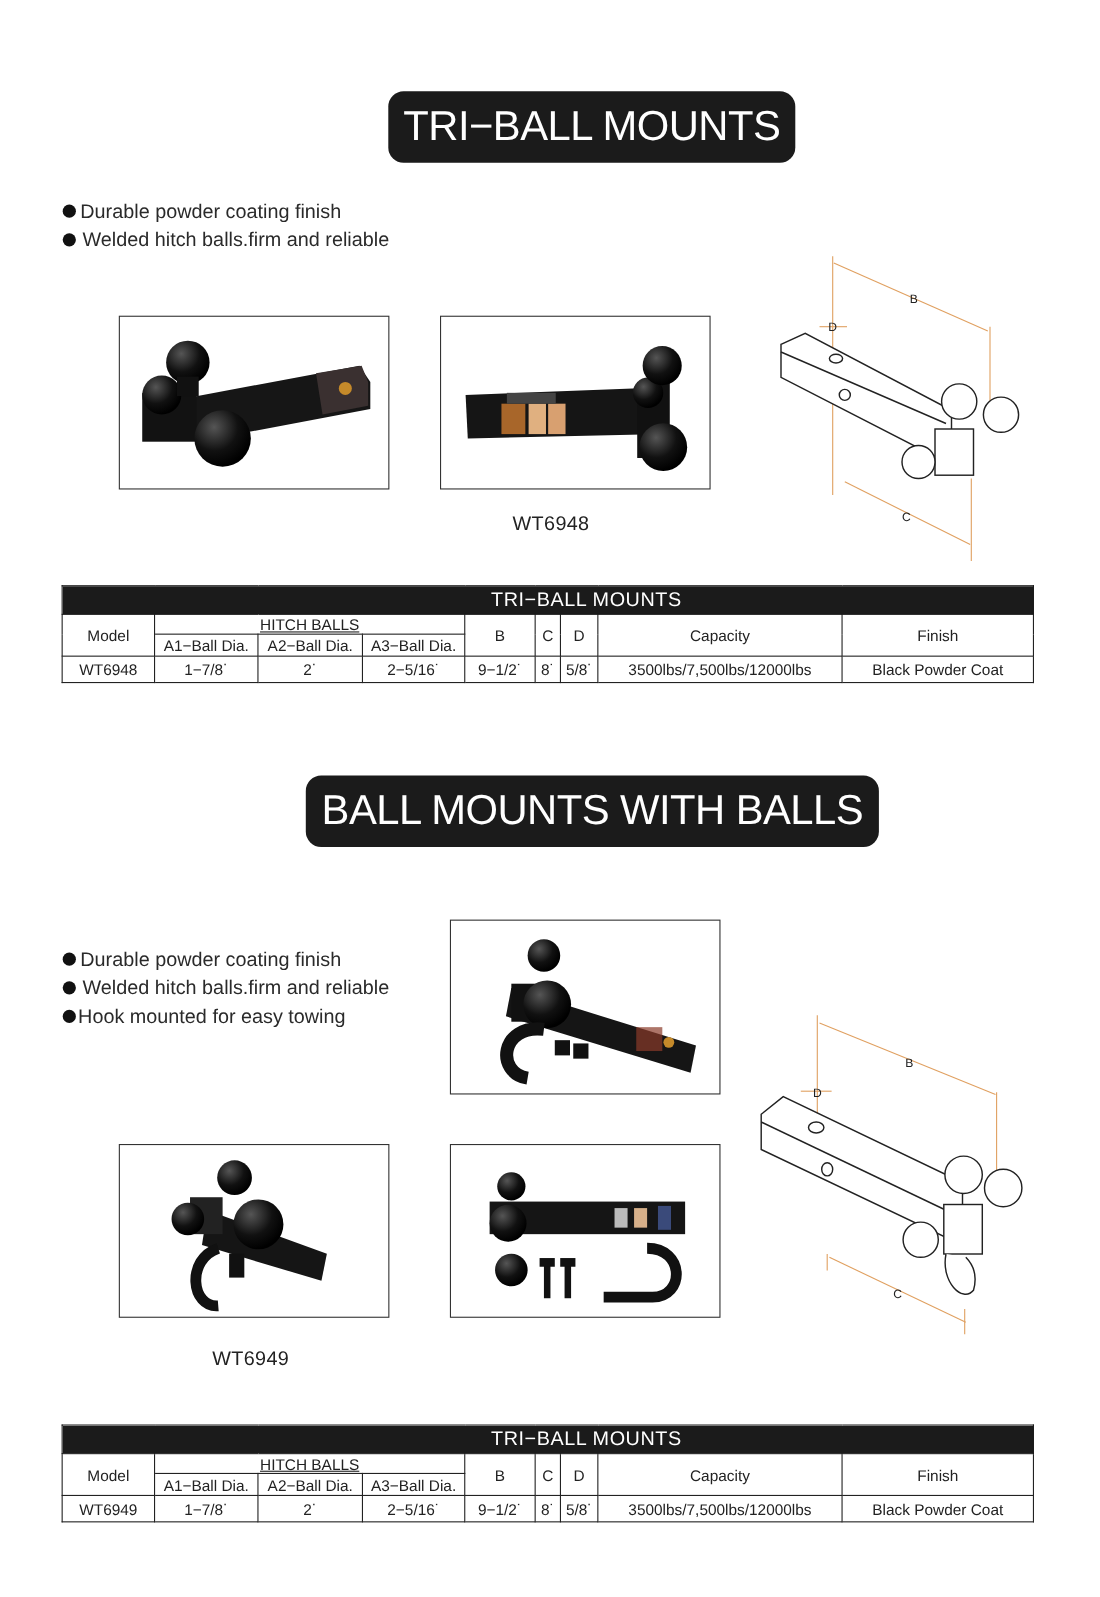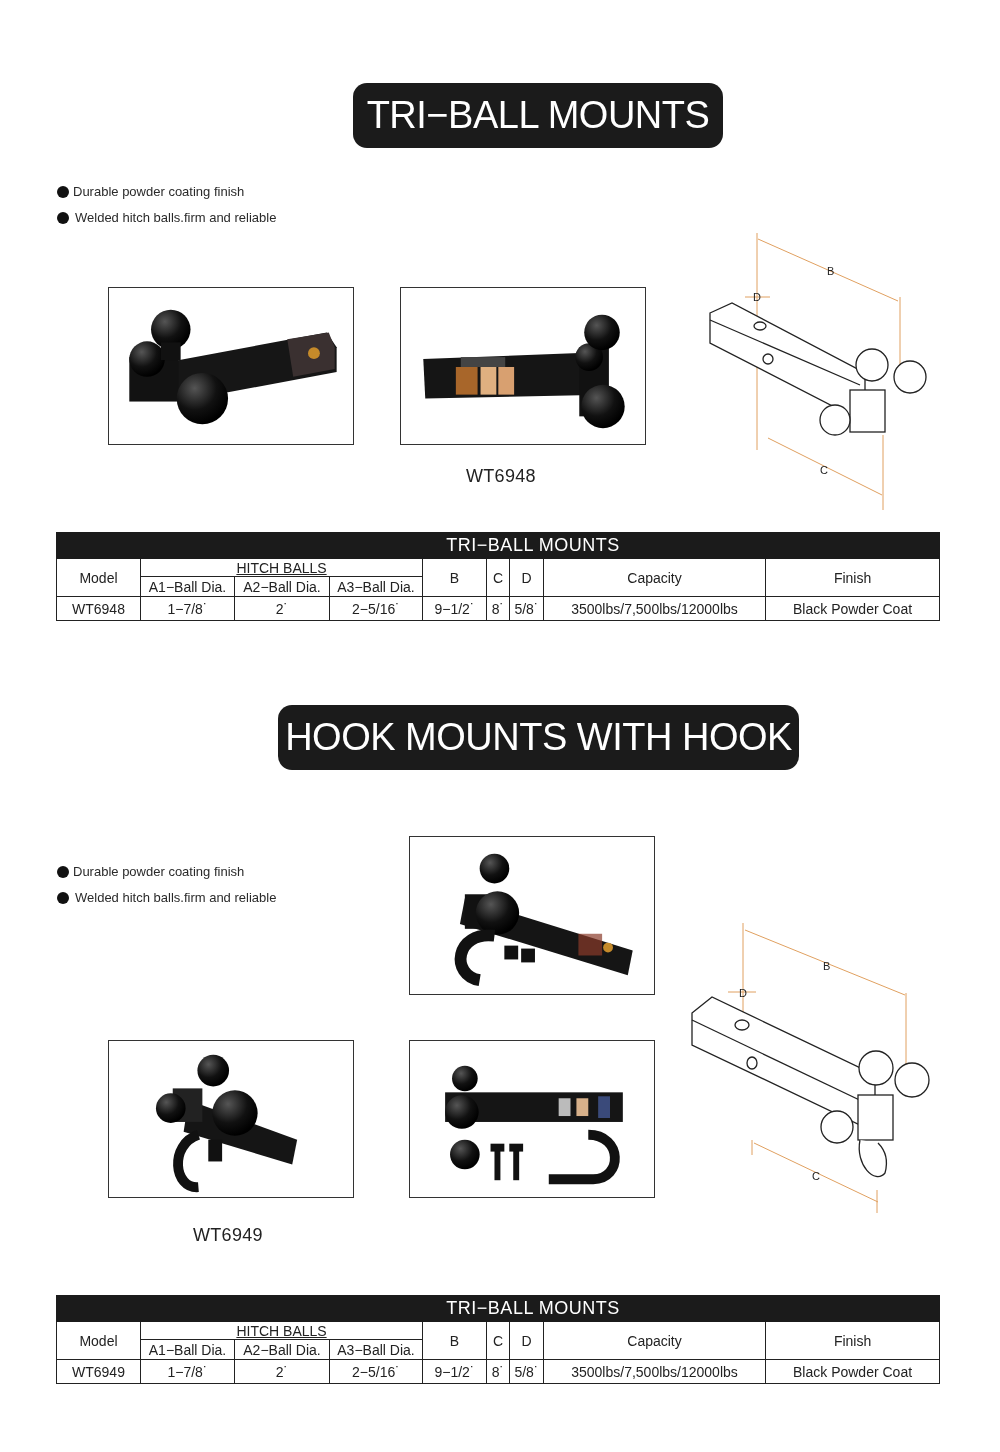--- a/index.html
+++ b/index.html
@@ -1,21 +1,21 @@
 <!DOCTYPE html>
 <html><head>
 <meta charset="utf-8">
 <style>
   html, body { margin: 0; padding: 0; background: #ffffff; }
   body { width: 1000px; height: 1452px; position: relative; overflow: hidden;
          font-family: "Liberation Sans", "DejaVu Sans", sans-serif; color: #1a1a1a; }
   .title-pill { position: absolute; background: #1b1b1b; color: #ffffff; border-radius: 14px;
                 display: flex; align-items: center; justify-content: center;
                 font-size: 38px; font-weight: 400; letter-spacing: -0.5px; white-space: nowrap; }
-  .bullets { position: absolute; list-style: none; margin: 0; padding: 0; font-size: 13px; color: #2a2a2a; }
+  .bullets { position: absolute; list-style: none; margin: 0; padding: 0; font-size: 18px; color: #2a2a2a; }
   .bullets li { height: 26px; line-height: 26px; display: flex; align-items: center; }
   .bullets .dot { display: inline-block; width: 12px; height: 12px; border-radius: 50%; background: #111;
                   margin-right: 4px; flex: none; }
   .photo { position: absolute; border: 1.5px solid #333; background: #ffffff; box-sizing: border-box; overflow: hidden; }
   .photo svg { width: 100%; height: 100%; display: block; }
   .model-label { position: absolute; font-size: 18px; color: #222; letter-spacing: 0.3px; }
   .diagram { position: absolute; }
   .diagram svg { width: 100%; height: 100%; display: block; }
 
   table.spec { position: absolute; border-collapse: collapse; table-layout: fixed; font-size: 14px; color: #222; }
@@ -151,31 +151,35 @@
     <td>9−1/2˙</td>
     <td>8˙</td>
     <td>5/8˙</td>
     <td>3500lbs/7,500lbs/12000lbs</td>
     <td>Black Powder Coat</td>
   </tr>
 </tbody>
   </table>
 
 <div class="title-pill" style="left:278px; top:705px; width:521px; height:65px;">
-  <span>HOOK MOUNTS WITH HOOK</span>
+  <span>BALL MOUNTS WITH BALLS</span>
 </div>
 
 <ul class="bullets" style="left:57px; top:859px;">
   <li>
       <span class="dot"></span>
       <span>Durable powder coating finish</span>
     </li>
   <li>
       <span class="dot" style="margin-right:6px;"></span>
       <span>Welded hitch balls.firm and reliable</span>
+    </li>
+  <li>
+      <span class="dot" style="margin-right:2px;"></span>
+      <span>Hook mounted for easy towing</span>
     </li>
 </ul>
 
 <div class="photo" style="left:409px; top:836px; width:246px; height:159px;">
   <svg viewBox="0 0 246 159">
     <defs>
       <radialGradient id="bg3" cx="35%" cy="30%" r="70%">
         <stop offset="0%" stop-color="#555"></stop>
           <stop offset="60%" stop-color="#111"></stop>
           <stop offset="100%" stop-color="#000"></stop>

